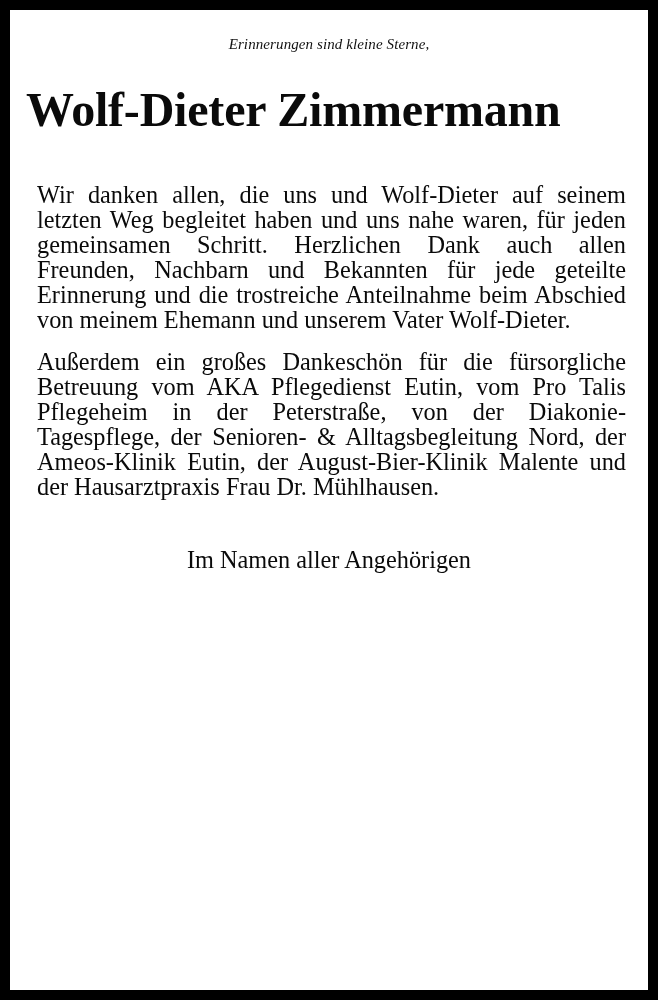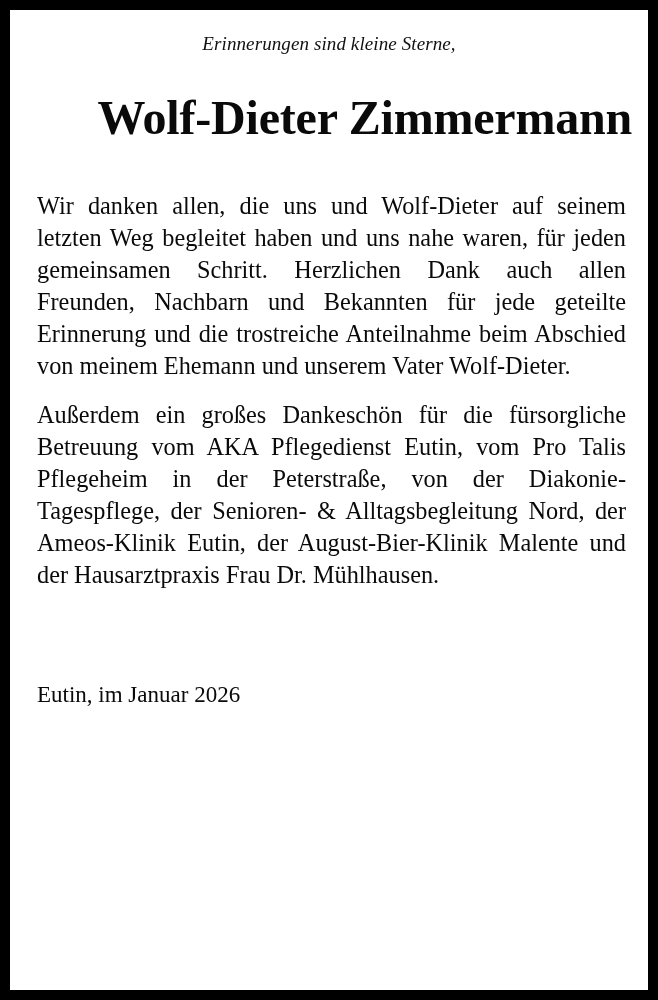--- a/index.html
+++ b/index.html
@@ -28,36 +28,36 @@
     font-family: "Liberation Serif", "DejaVu Serif", serif;
     color: #0a0a0a;
     display: flex;
     flex-direction: column;
   }
 
   
   .epigraph {
     text-align: center;
     font-style: italic;
-    font-size: 19px;
+    font-size: 15px;
     line-height: 28px;
     color: #111111;
     margin: 8px 0 0 0;
     letter-spacing: 0.1px;
   }
   .epigraph-line { display: block; }
 
   
   .deceased-name {
-    text-align: right;
+    text-align: left;
     font-size: 48px;
     font-weight: 700;
     line-height: 56px;
     letter-spacing: -0.2px;
-    margin: 32px 0 0 0;
+    margin: 24px 0 0 0;
     white-space: nowrap;
   }
 
   .death-date {
     text-align: center;
     font-size: 25px;
     line-height: 32px;
     margin: 5px 0 0 0;
   }
   .dagger {
@@ -68,21 +68,21 @@
   
   .body-text {
     margin-top: 44px;
     padding: 0 6px 0 11px;
   }
 
   .body-paragraph {
     text-align: justify;
     text-justify: inter-word;
     font-size: 24.3px;
-    line-height: 32px;
+    line-height: 25px;
     margin: 0 0 17px 0;
     hyphens: manual;
   }
   .body-paragraph:last-child { margin-bottom: 15px; }
 
   
   .closing-block {
     margin-top: 31px;
     text-align: center;
   }
@@ -119,18 +119,18 @@
 
     <h1 class="deceased-name">Wolf-Dieter Zimmermann</h1>
 
 
     <div class="body-text">
       <p class="body-paragraph">Wir danken allen, die uns und Wolf-Dieter auf seinem letzten Weg begleitet haben und uns nahe waren, für jeden gemeinsamen Schritt. Herzlichen Dank auch allen Freunden, Nachbarn und Bekannten für jede geteilte Erinnerung und die trostreiche Anteilnahme beim Abschied von meinem Ehemann und unserem Vater Wolf-Dieter.</p>
       <p class="body-paragraph">Außerdem ein großes Dankeschön für die fürsorgliche Betreuung vom AKA Pflegedienst Eutin, vom Pro Talis Pflegeheim in der Peterstraße, von der Diakonie-Tagespflege, der Senioren- &amp; Alltagsbegleitung Nord, der Ameos-Klinik Eutin, der August-Bier-Klinik Malente und der Hausarztpraxis Frau Dr. Mühlhausen.</p>
     </div>
 
     <div class="closing-block">
+      <div class="closing-intro">Im Namen aller Angehörigen</div>
     </div>
 
-    <div class="footer-line">Eutin, im Januar 2026</div>
 
   </div>
 </div>
 
 </body></html>

